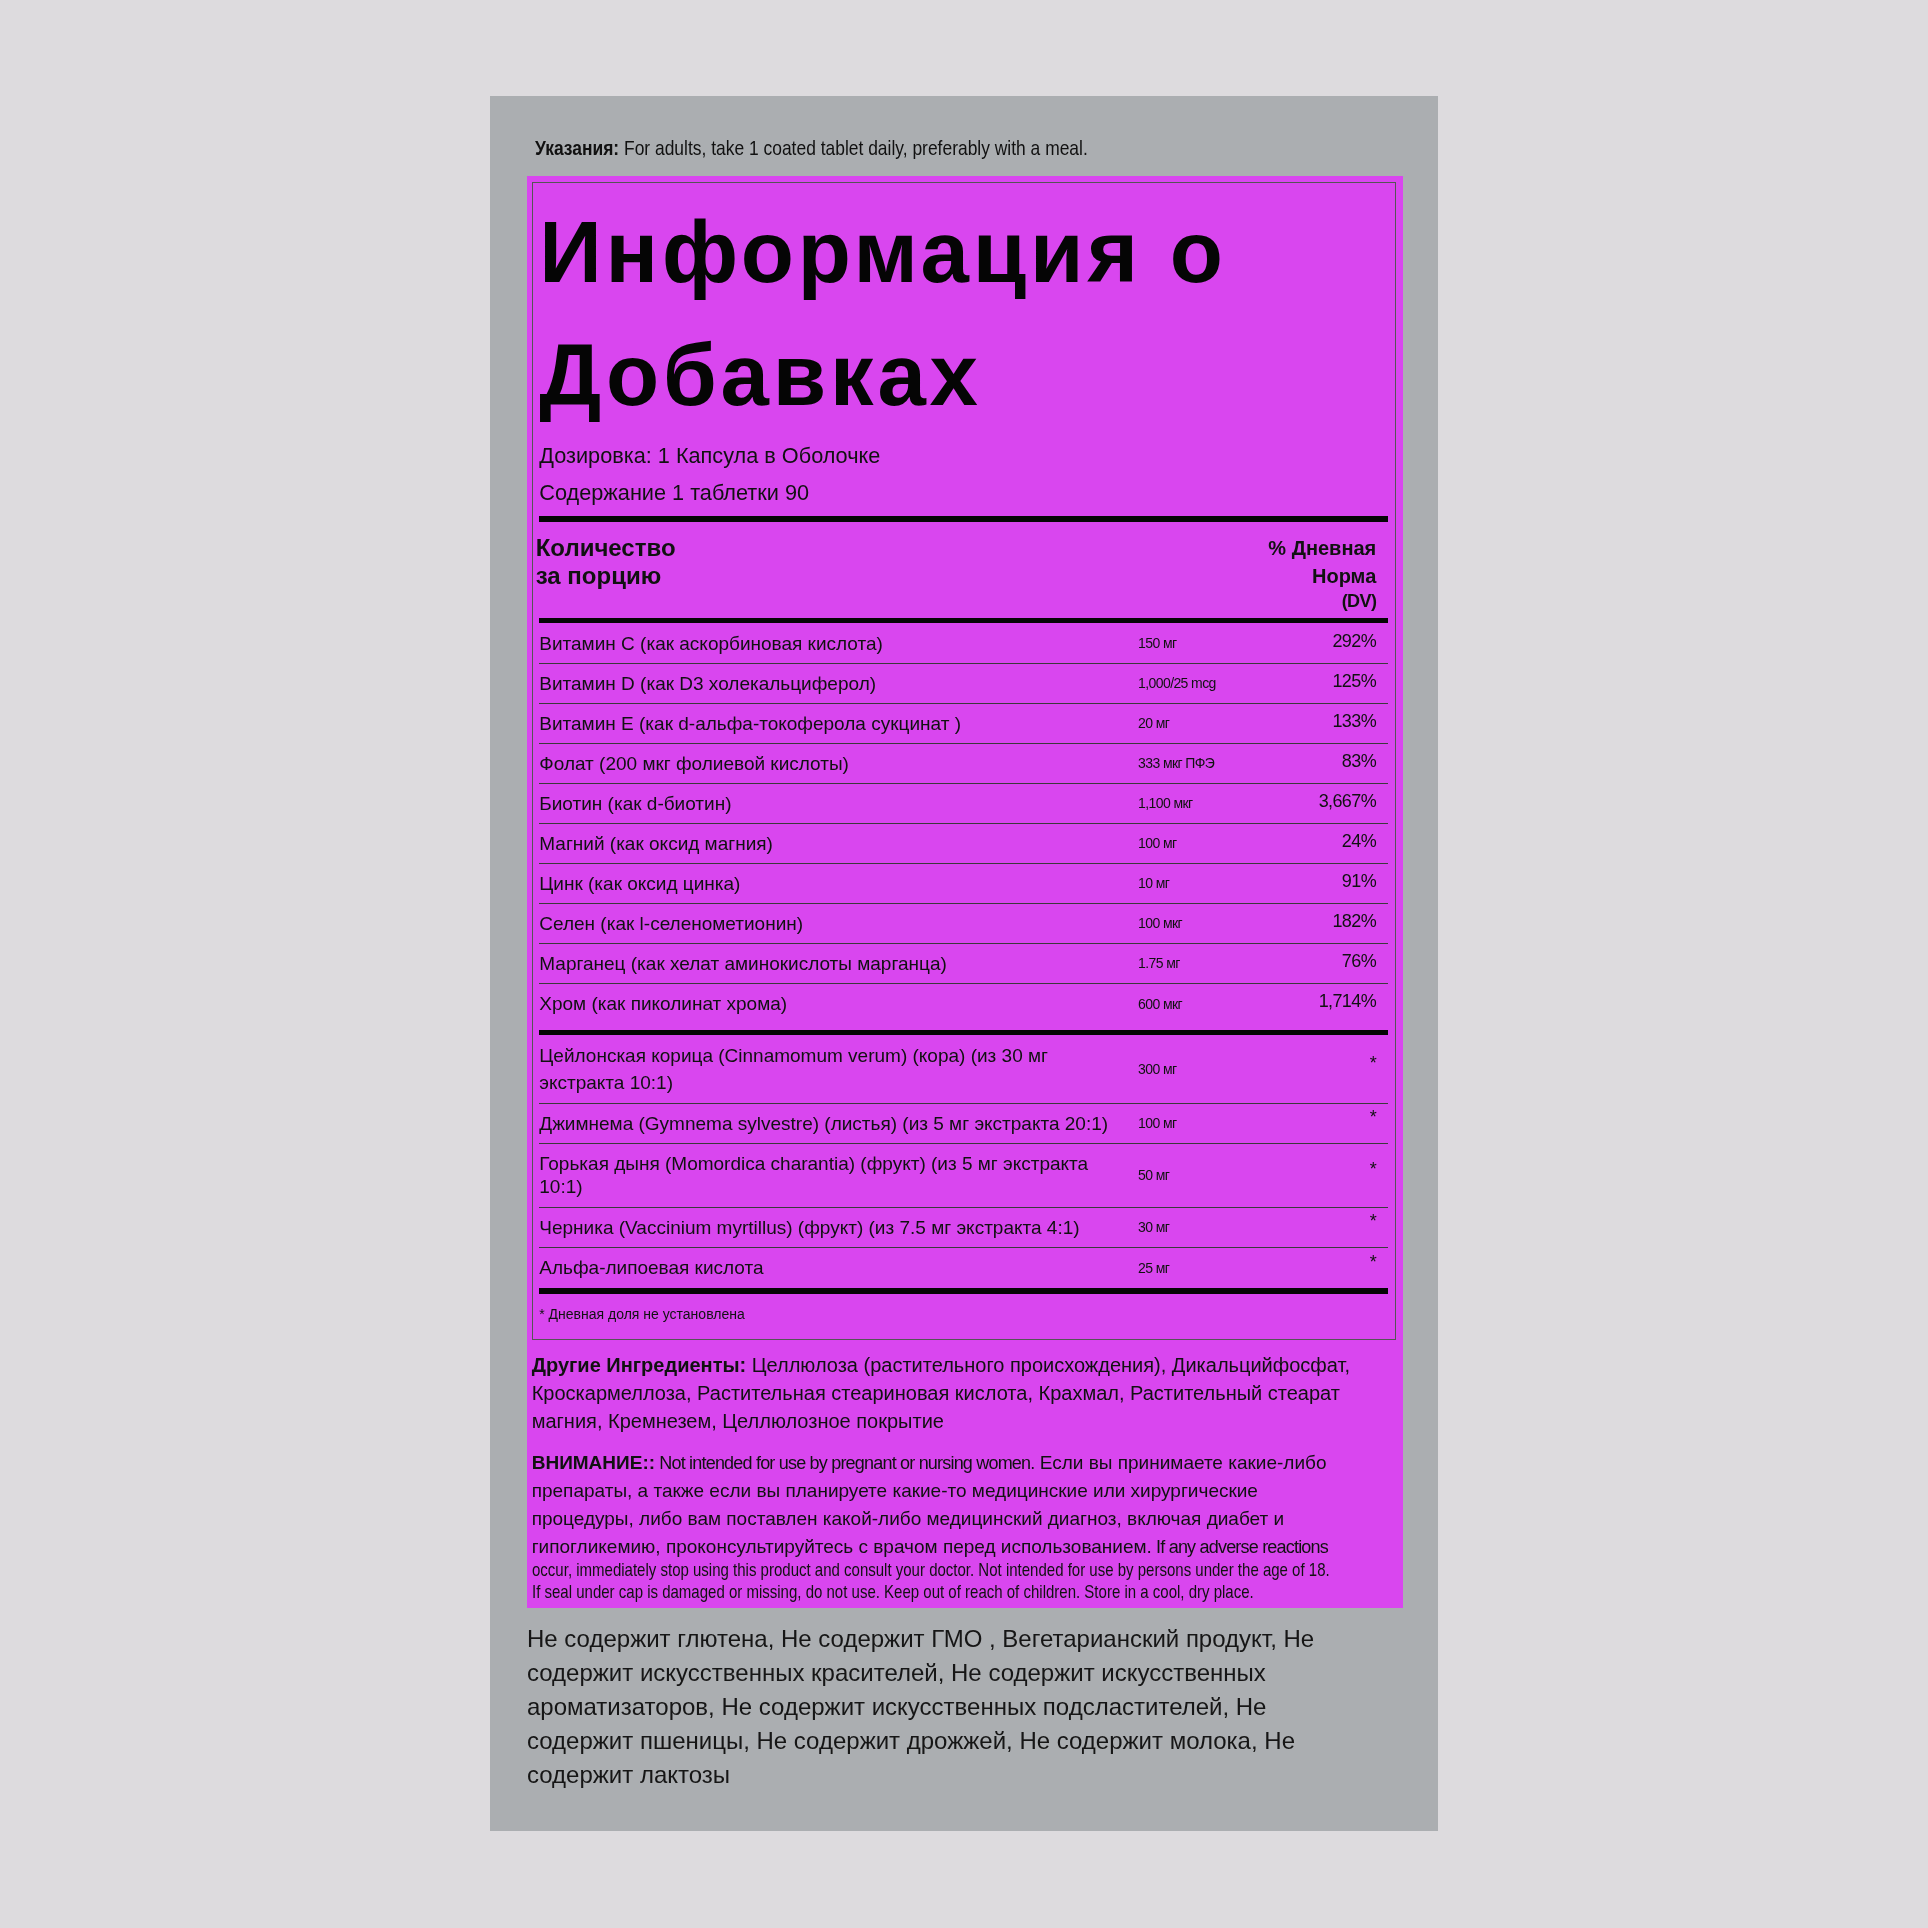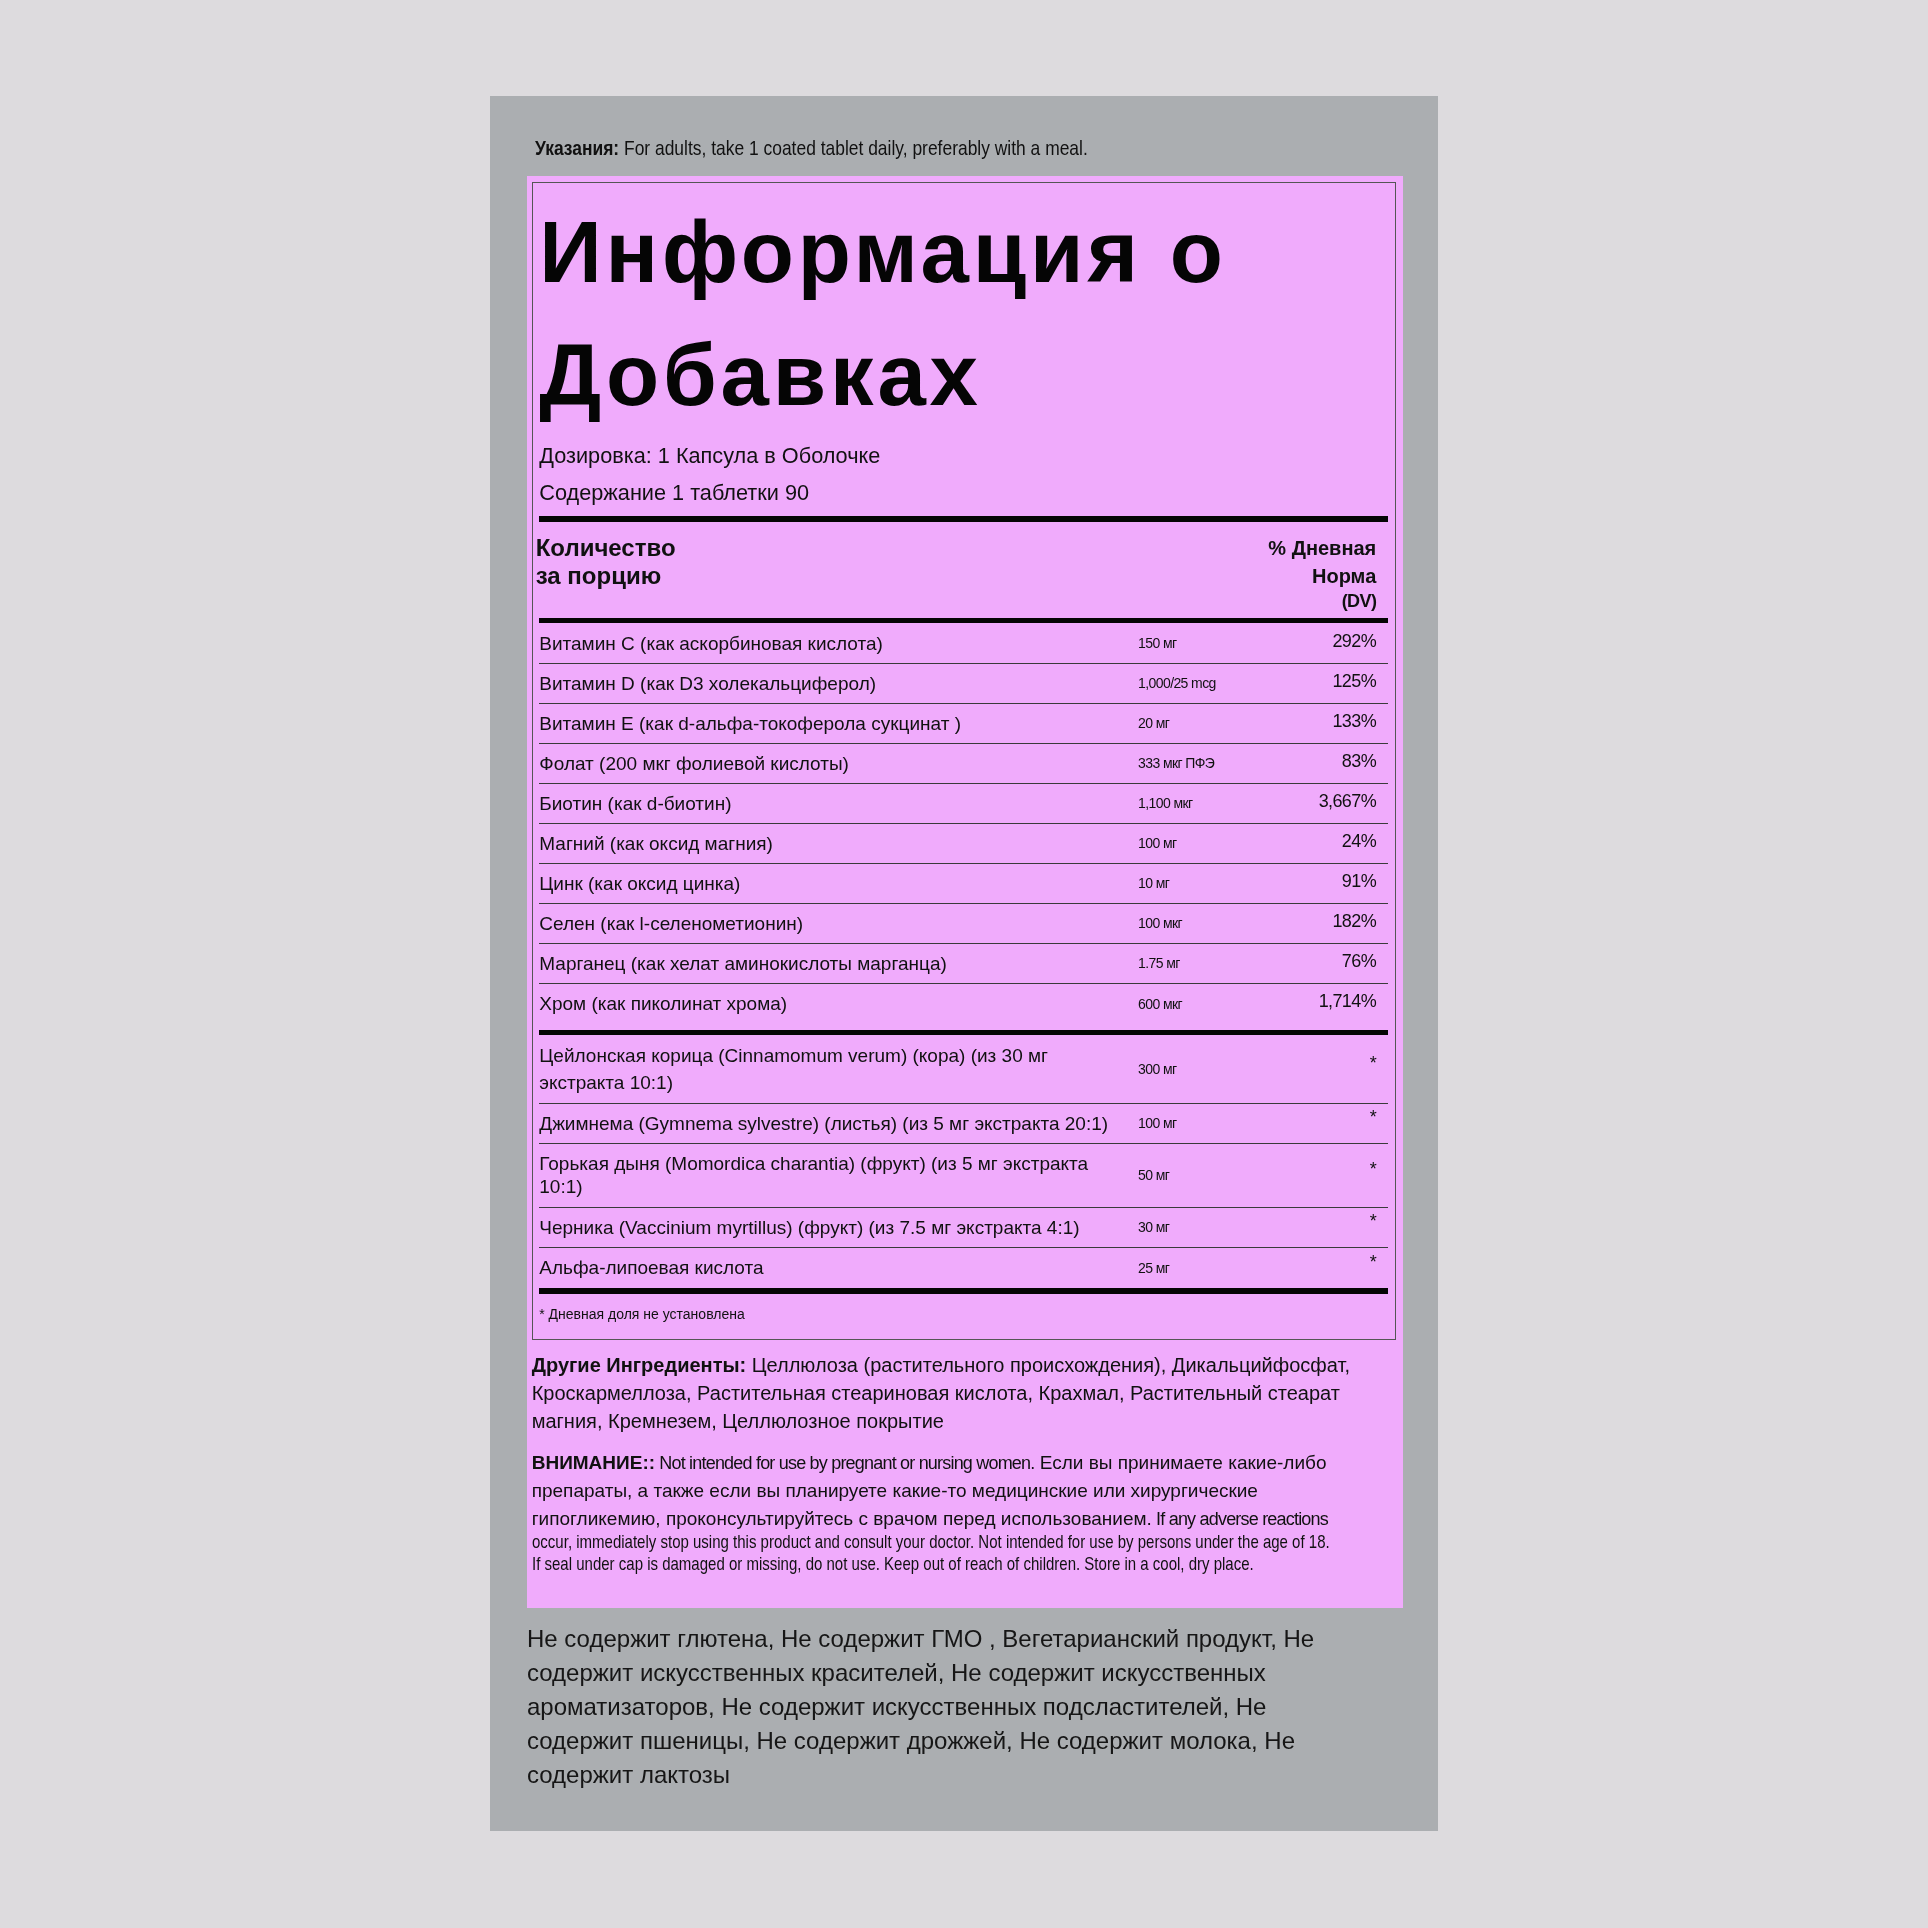--- a/index.html
+++ b/index.html
@@ -1,21 +1,21 @@
 <!DOCTYPE html>
 <html style="font-size:15px"><head>
 <meta charset="utf-8">
 <style>
 *{box-sizing:border-box;margin:0;padding:0}
 html,body{width:1928px;height:1928px}
 body{background:#dddbde;position:relative;overflow:hidden;font-family:"Liberation Sans",sans-serif;color:#111}
 .panel{position:absolute;left:490px;top:96px;width:948px;height:1735px;background:#abaeb1}
 .directions{position:absolute;left:45px;top:40px;font-size:21px;line-height:24.5px;white-space:nowrap;transform:scaleX(.83);transform-origin:left center;color:#111}
 .directions .lbl{font-weight:700}
-.white{position:absolute;left:37px;top:80px;width:876px;height:1432px;background:#f0abfc}
+.white{position:absolute;left:37px;top:80px;width:876px;height:1432px;background:#d946ef}
 .box{position:absolute;left:4.7px;top:5.6px;width:864px;height:1158px;border:1.4px solid #555}
 .title{position:absolute;left:6.6px;top:7.5px;font-size:87px;line-height:123px;font-weight:700;letter-spacing:3.8px;color:#050505;white-space:nowrap}
 .title span{display:block}
 .serv{position:absolute;left:6.6px;font-size:21.7px;line-height:28px;white-space:nowrap;color:#111}
 .bar{position:absolute;left:6.6px;width:849px;background:#050505}
 .hdr-left{position:absolute;left:3px;top:351px;font-size:24px;font-weight:700;line-height:28px;white-space:nowrap}
 .hdr-left span,.hdr-right span{display:block}
 .hdr-right{position:absolute;left:6.6px;width:837px;top:351px;font-size:20px;font-weight:700;line-height:28px;text-align:right;white-space:nowrap}
 .hdr-right .dvline{font-size:18px;line-height:22.6px;letter-spacing:-0.6px}
 .rows{position:absolute;left:6.6px;width:849px}
@@ -174,20 +174,21 @@
 
     <div class="oi">
       <span class="l"><span class="bold">Другие Ингредиенты:</span><span> Целлюлоза (растительного происхождения), Дикальцийфосфат,</span></span>
       <span class="l">Кроскармеллоза, Растительная стеариновая кислота, Крахмал, Растительный стеарат</span>
       <span class="l">магния, Кремнезем, Целлюлозное покрытие</span>
     </div>
 
     <div class="warn">
       <span class="l"><span class="bold">ВНИМАНИЕ::</span><span class="nr"> Not intended for use by pregnant or nursing women.</span><span> Если вы принимаете какие-либо</span></span>
       <span class="l">препараты, а также если вы планируете какие-то медицинские или хирургические</span>
+      <span class="l">процедуры, либо вам поставлен какой-либо медицинский диагноз, включая диабет и</span>
       <span class="l"><span>гипогликемию, проконсультируйтесь с врачом перед использованием.</span><span class="nr"> If any adverse reactions</span></span>
       <span class="ln">occur, immediately stop using this product and consult your doctor. Not intended for use by persons under the age of 18.</span>
       <span class="ln">If seal under cap is damaged or missing, do not use. Keep out of reach of children. Store in a cool, dry place.</span>
     </div>
   </div>
 
   <div class="free">
     <span>Не содержит глютена, Не содержит ГМО , Вегетарианский продукт, Не</span>
     <span>содержит искусственных красителей, Не содержит искусственных</span>
     <span>ароматизаторов, Не содержит искусственных подсластителей, Не</span>

